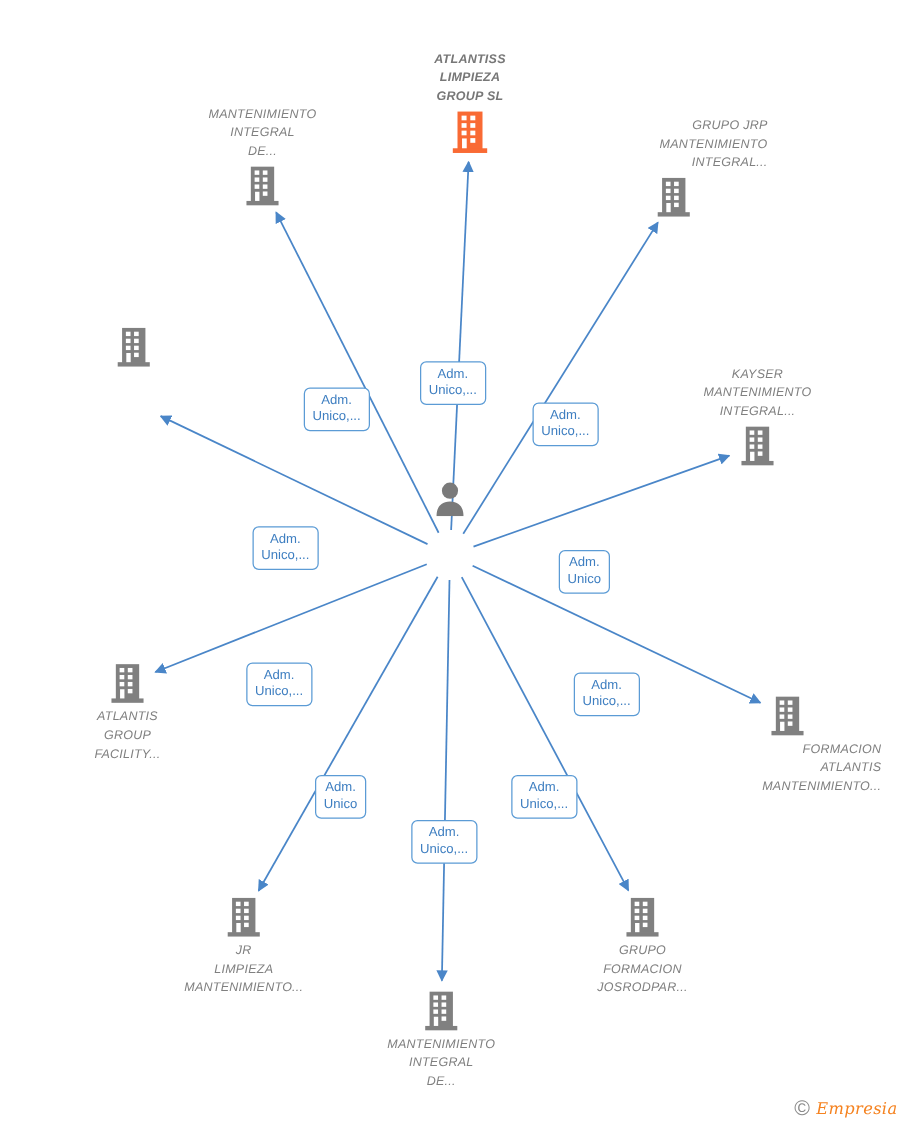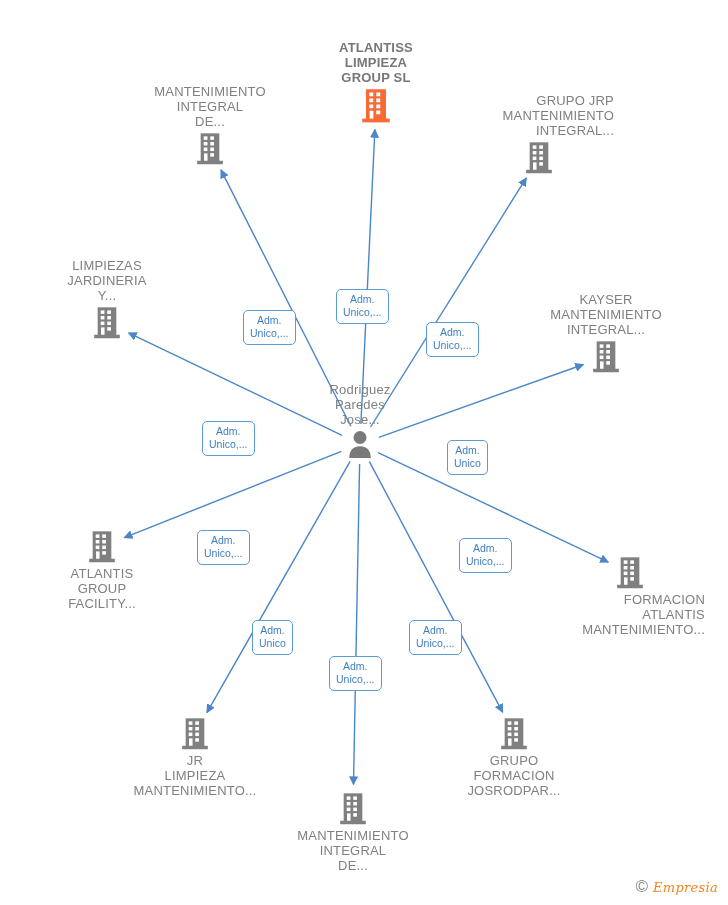--- a/index.html
+++ b/index.html
@@ -28,25 +28,26 @@
 
   
   .node {
     position: absolute;
     width: 150px;
     margin-left: -75px;
     text-align: center;
     z-index: 3;
   }
   .node .label {
-    font-size: 13px;
+    font-size: 10px;
     line-height: 15px;
     color: #808080;
     letter-spacing: 0.2px;
     white-space: pre-line;
+    font-style: italic;
   }
   .node.root .label {
     font-weight: bold;
     color: #777777;
   }
   .node .glyph {
     display: block;
     margin: 0 auto;
   }
   .node.label-top .glyph { margin-top: 3px; }
@@ -135,23 +136,20 @@
               <rect x="12.2" y="8.4" width="3.2" height="3.0"></rect>
               <rect x="6.6" y="13.2" width="3.2" height="3.0"></rect>
               <rect x="12.2" y="13.2" width="3.2" height="3.0"></rect>
               <rect x="6.9" y="18.2" width="3.0" height="6.3"></rect>
               <rect x="12.2" y="18.0" width="3.2" height="3.0"></rect>
             </g>
           </svg>
         </span>
       </div>
       <div class="node label-top" style="left: 360px; top: 382px;">
-        <div class="label">Rodriguez
-Paredes
-Jose...</div>
         <span class="glyph">
           <svg class="bld" width="26" height="28" viewBox="0 0 24 26" xmlns="http://www.w3.org/2000/svg">
             <circle cx="12" cy="7" r="6" fill="#7a7a7a"></circle>
             <path d="M12 15 C4.6 15 2 20 2 26 L22 26 C22 20 19.4 15 12 15 Z" fill="#7a7a7a"></path>
           </svg>
         </span>
       </div>
       <div class="node label-top" style="left: 210px; top: 84px;">
         <div class="label">MANTENIMIENTO
 INTEGRAL
@@ -188,23 +186,20 @@
               <rect x="12.2" y="8.4" width="3.2" height="3.0"></rect>
               <rect x="6.6" y="13.2" width="3.2" height="3.0"></rect>
               <rect x="12.2" y="13.2" width="3.2" height="3.0"></rect>
               <rect x="6.9" y="18.2" width="3.0" height="6.3"></rect>
               <rect x="12.2" y="18.0" width="3.2" height="3.0"></rect>
             </g>
           </svg>
         </span>
       </div>
       <div class="node label-top" style="left: 107px; top: 258px;">
-        <div class="label">LIMPIEZAS
-JARDINERIA
-Y...</div>
         <span class="glyph">
           <svg class="bld" width="28" height="33" viewBox="0 0 24 28" xmlns="http://www.w3.org/2000/svg">
             <rect x="4" y="1" width="16" height="24" fill="#808080"></rect>
             <rect x="1" y="24.5" width="22" height="3" fill="#808080"></rect>
             <g fill="#ffffff">
               <rect x="6.6" y="3.6" width="3.2" height="3.0"></rect>
               <rect x="12.2" y="3.6" width="3.2" height="3.0"></rect>
               <rect x="6.6" y="8.4" width="3.2" height="3.0"></rect>
               <rect x="12.2" y="8.4" width="3.2" height="3.0"></rect>
               <rect x="6.6" y="13.2" width="3.2" height="3.0"></rect>

